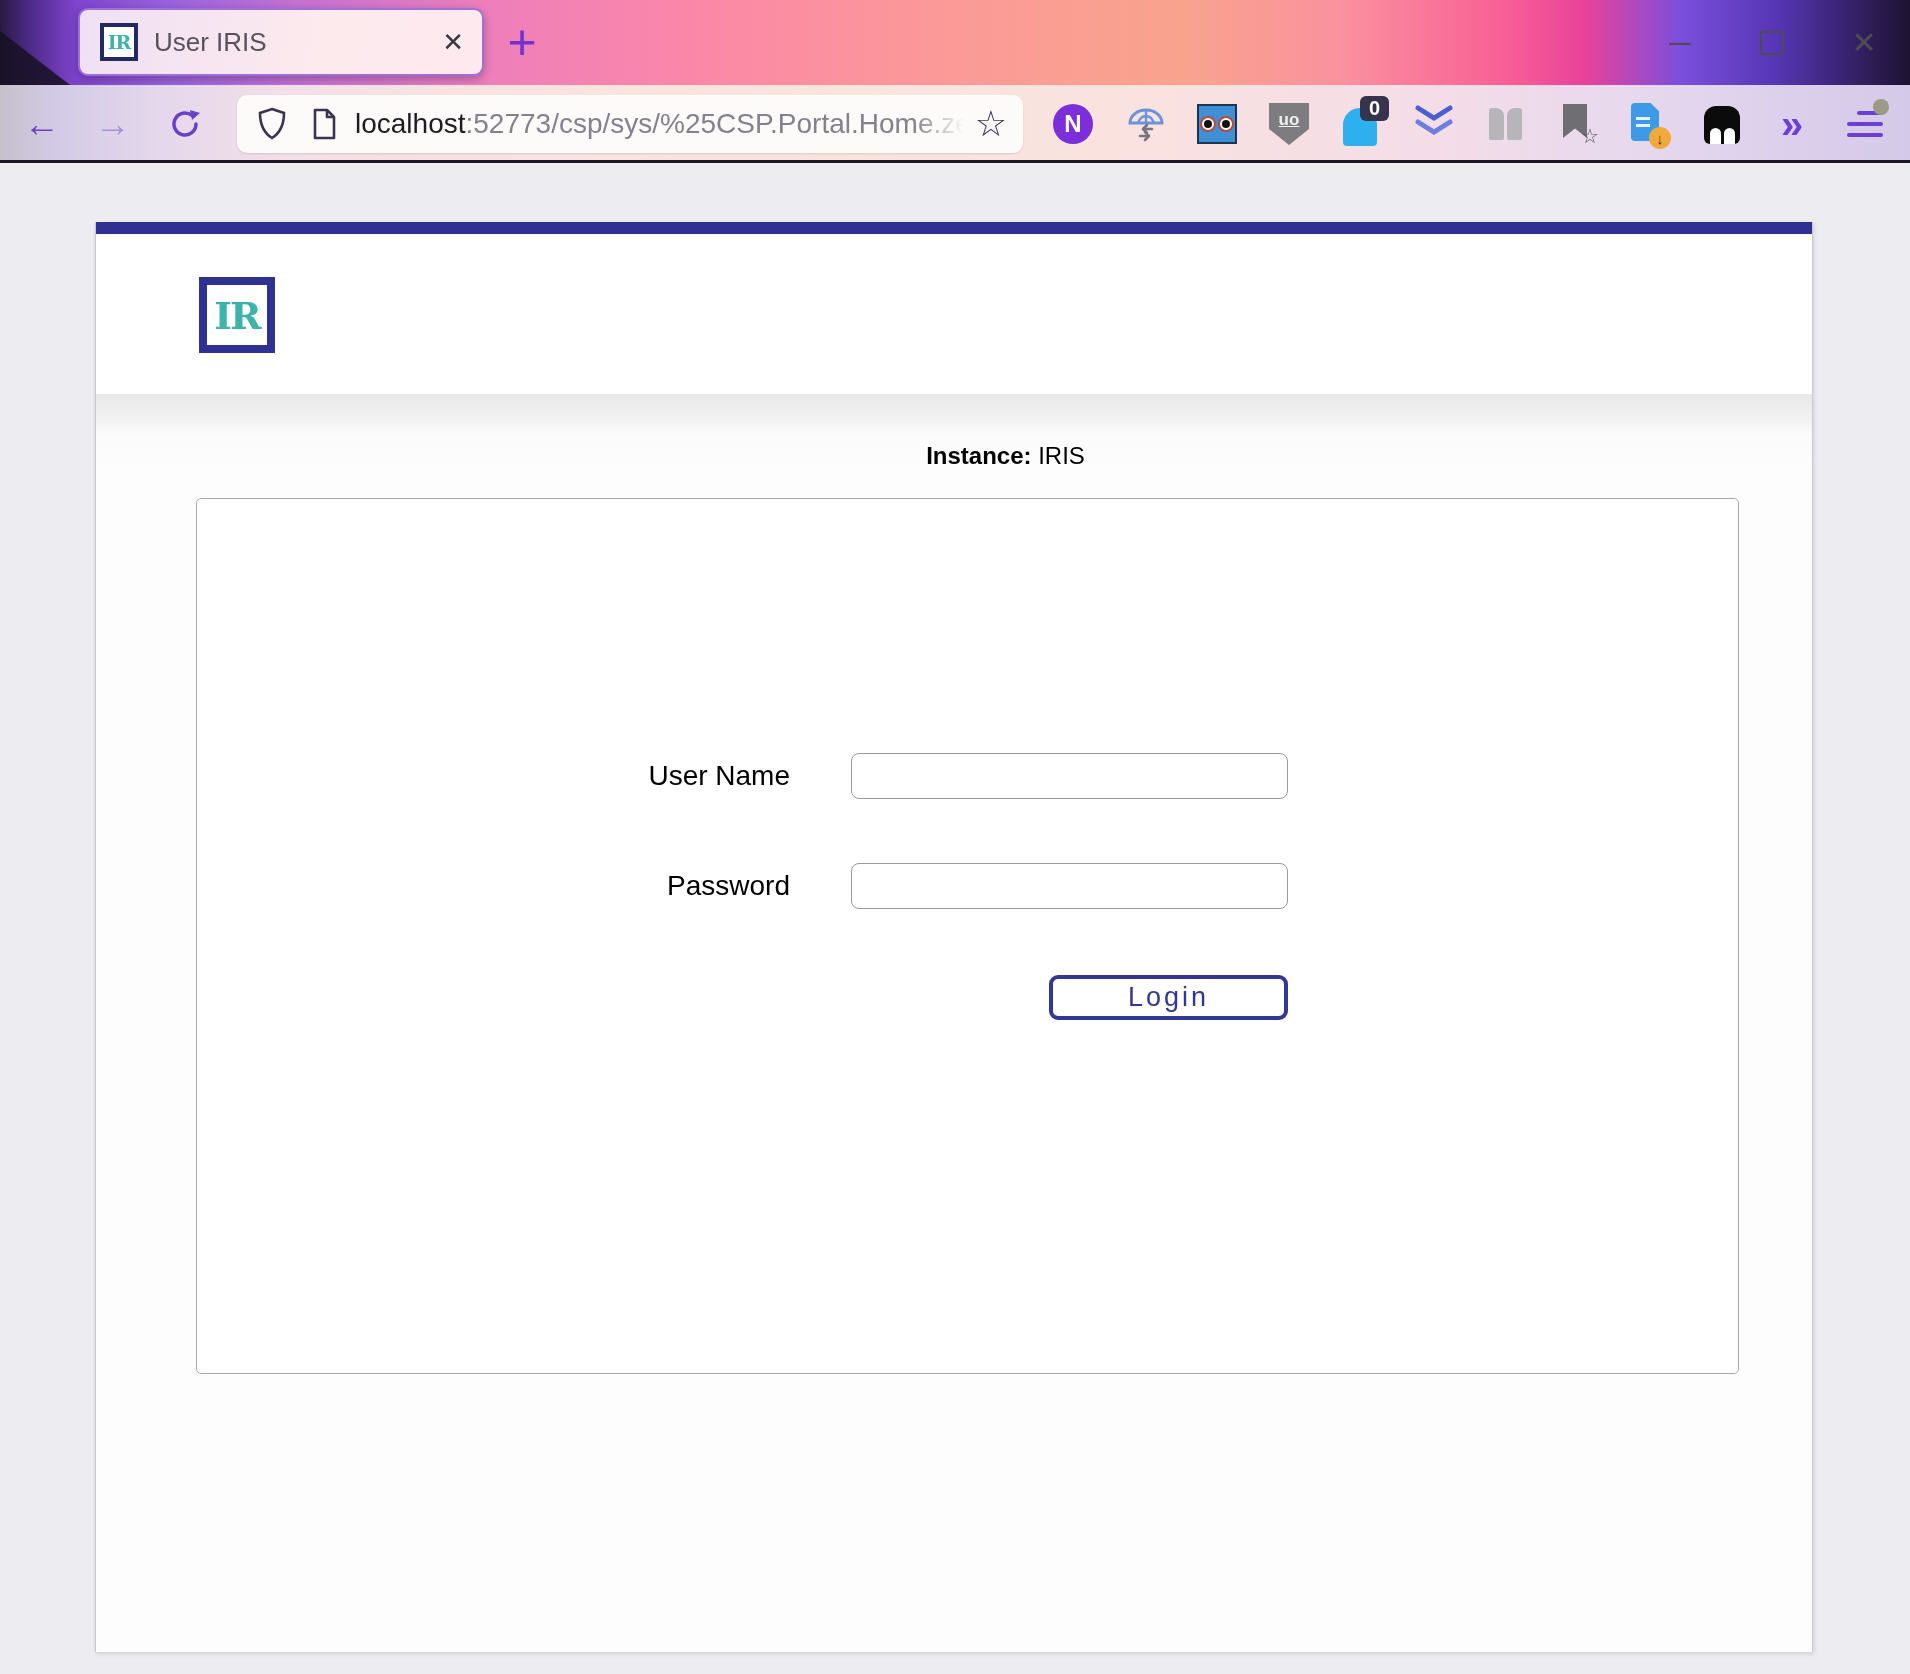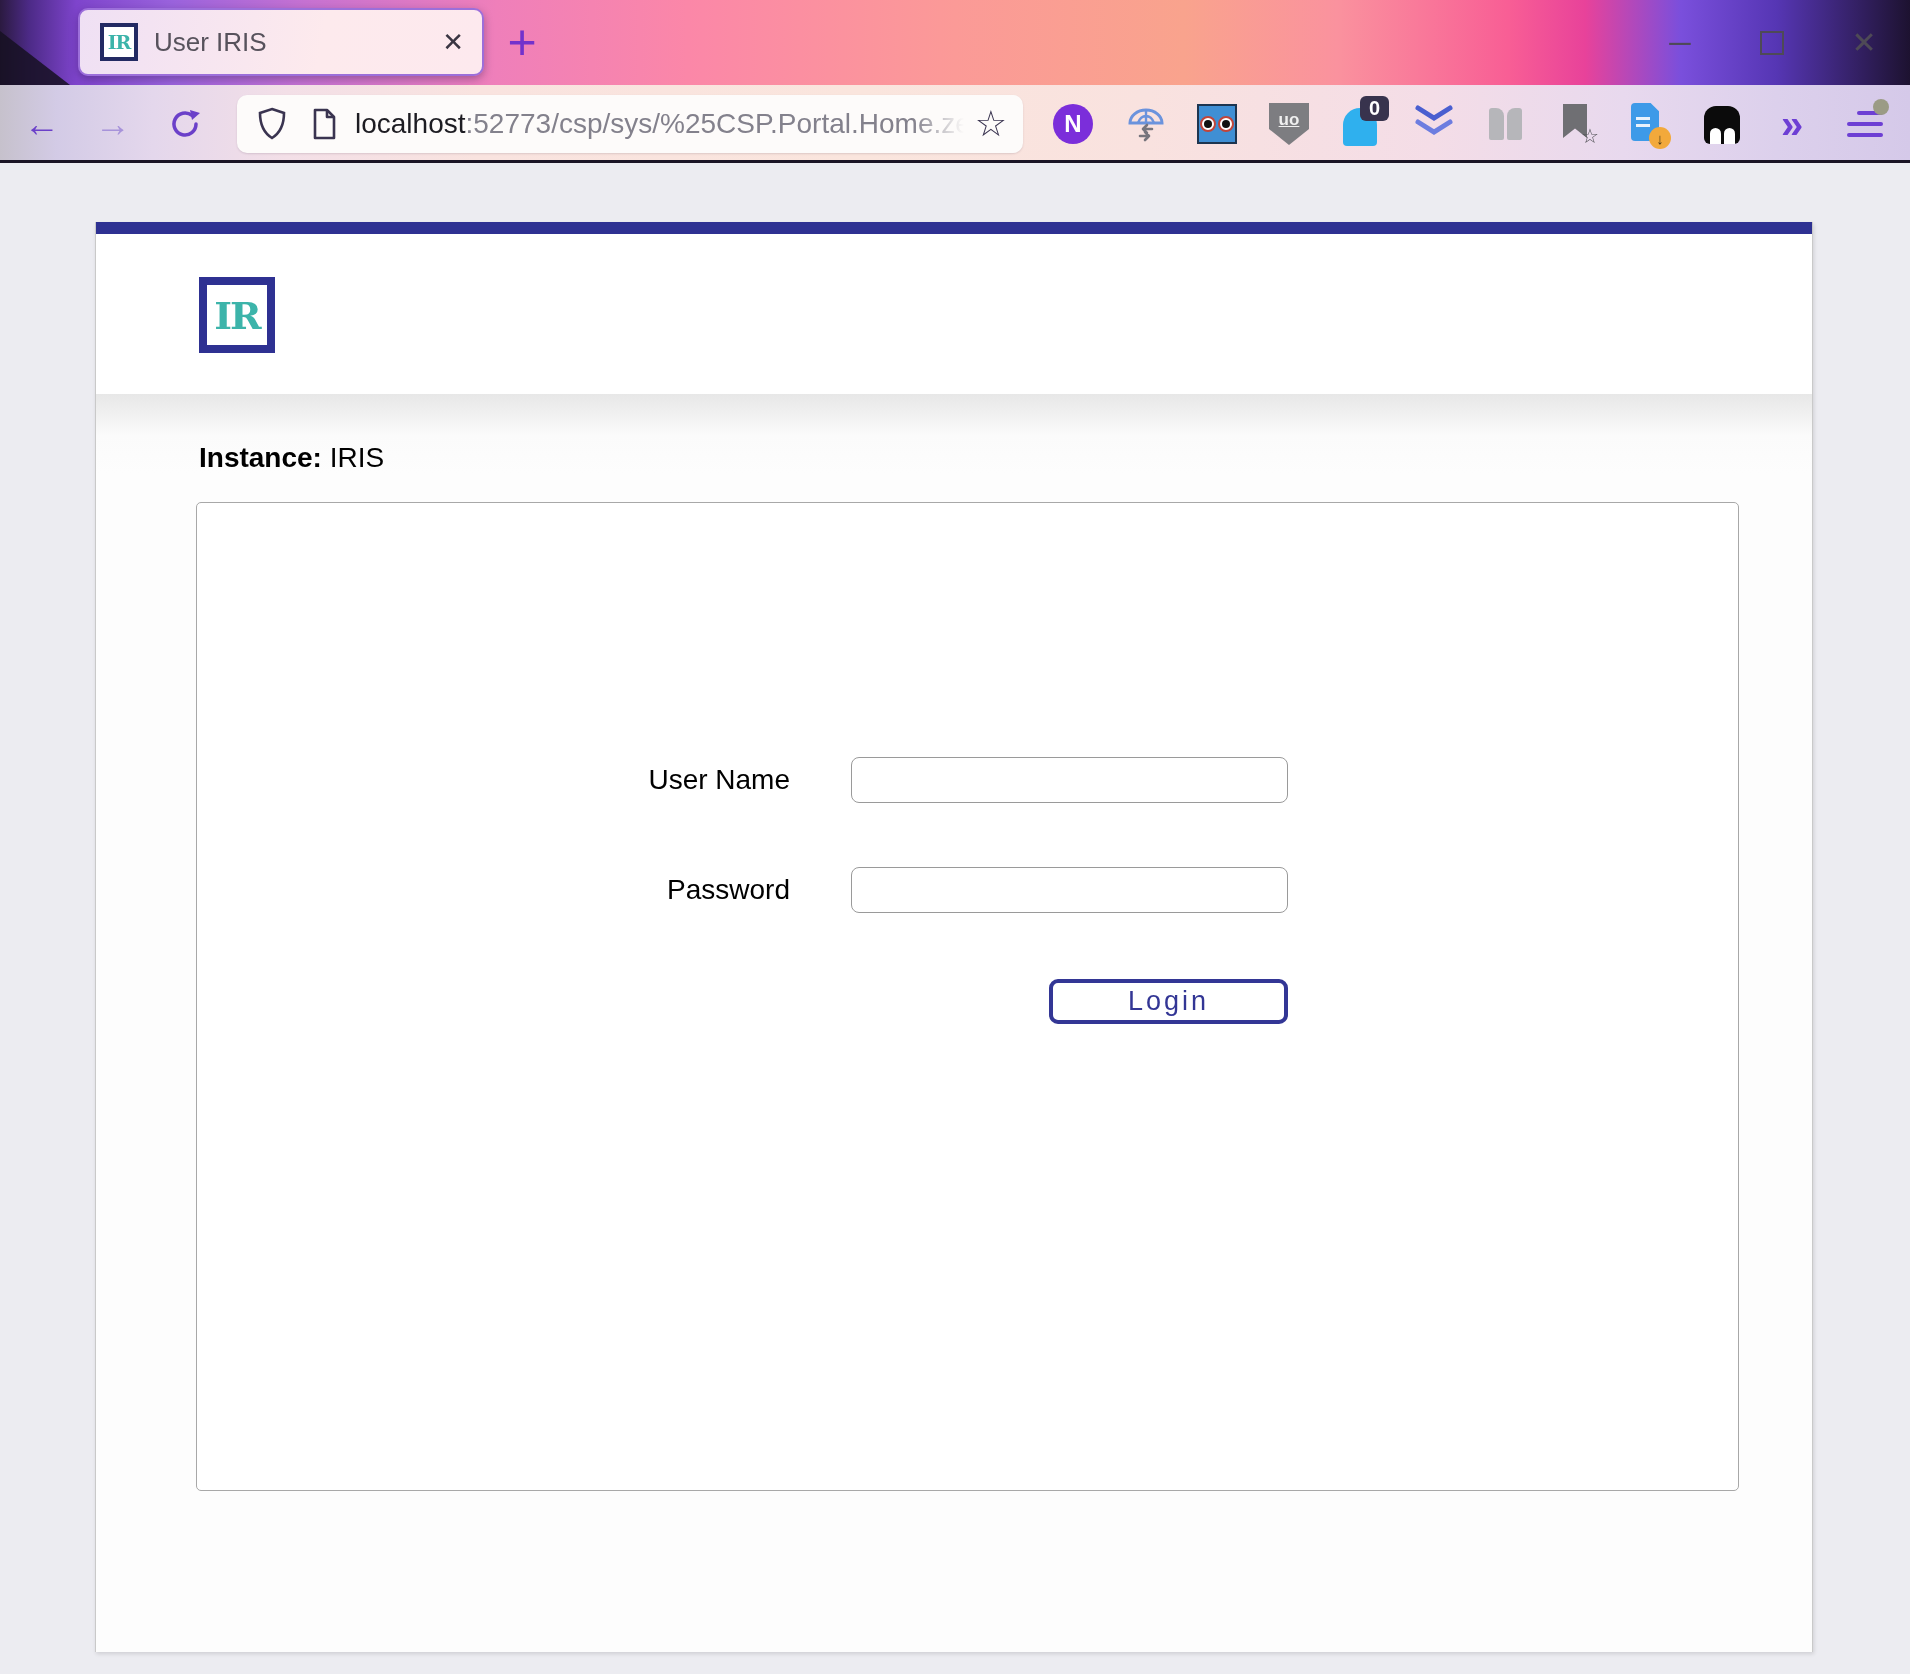--- a/index.html
+++ b/index.html
@@ -124,23 +124,23 @@
     box-shadow:1px 2px 4px rgba(0,0,0,.12); }
   .card-topbar { width:100%; height:12px; background:#2e3192; }
   .card-header { width:100%; height:160px; background:#ffffff; }
   .page-logo { position:relative; top:43px; left:103px; width:76px; height:76px;
     background:#fff; border:8px solid #2e3192;
     display:flex; align-items:center; justify-content:center;
     font-family:"DejaVu Serif", serif; font-weight:bold; font-size:38px; color:#3cb4aa;
     letter-spacing:-2px; }
   .card-body { width:100%; height:1258px;
     background:linear-gradient(#e7e7e7 0px, #fbfbfb 42px, #fdfdfd 80px); }
-  .instance-line { padding:48px 0 0 103px; font-size:28px; color:#000; }
+  .instance-line { padding:48px 0 0 103px; font-size:24px; color:#000;text-align:center; }
   .instance-line b { font-weight:bold; }
-  .form-box { margin:28px 0 0 100px; width:1543px; height:989px;
+  .form-box { margin:28px 0 0 100px; width:1543px; height:876px;
     background:#ffffff; border:1px solid #a8a8a8; border-radius:5px;
     padding-top:254px; }
   .form-row { display:flex; align-items:center; }
   .form-row + .form-row { margin-top:64px; }
   .form-label { width:593px; text-align:right; font-size:28px; color:#000; }
   .text-input { margin-left:61px; width:437px; height:46px;
     border:1.6px solid #9a9a9a; border-radius:8px; background:#fff;
     font-size:26px; padding:0 12px; outline:none; }
   .login-btn { display:block; margin:66px 0 0 852px; width:239px; height:45px;
     background:#fff; border:4px solid #333695; border-radius:9px;

